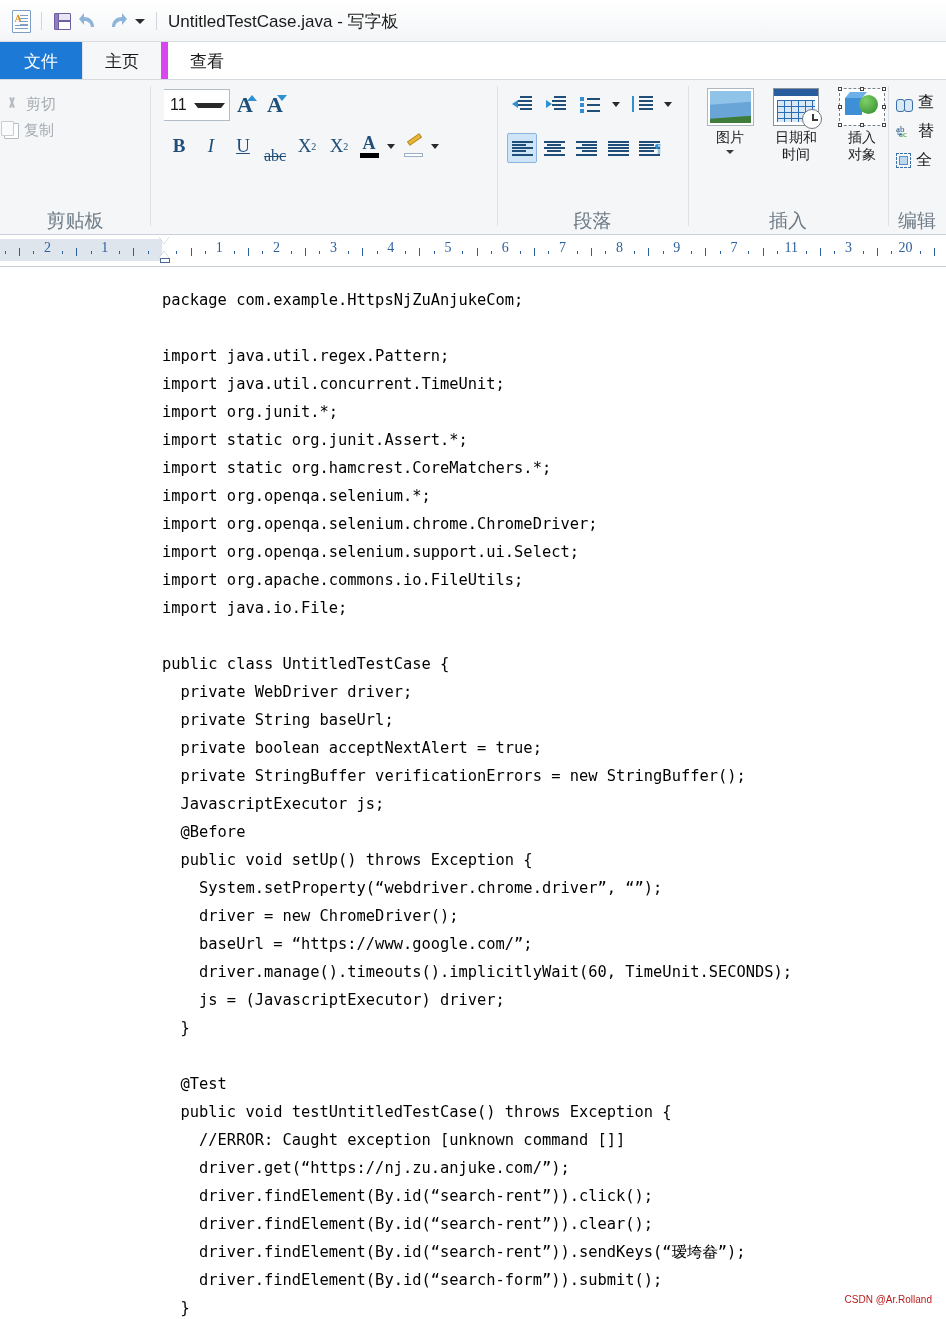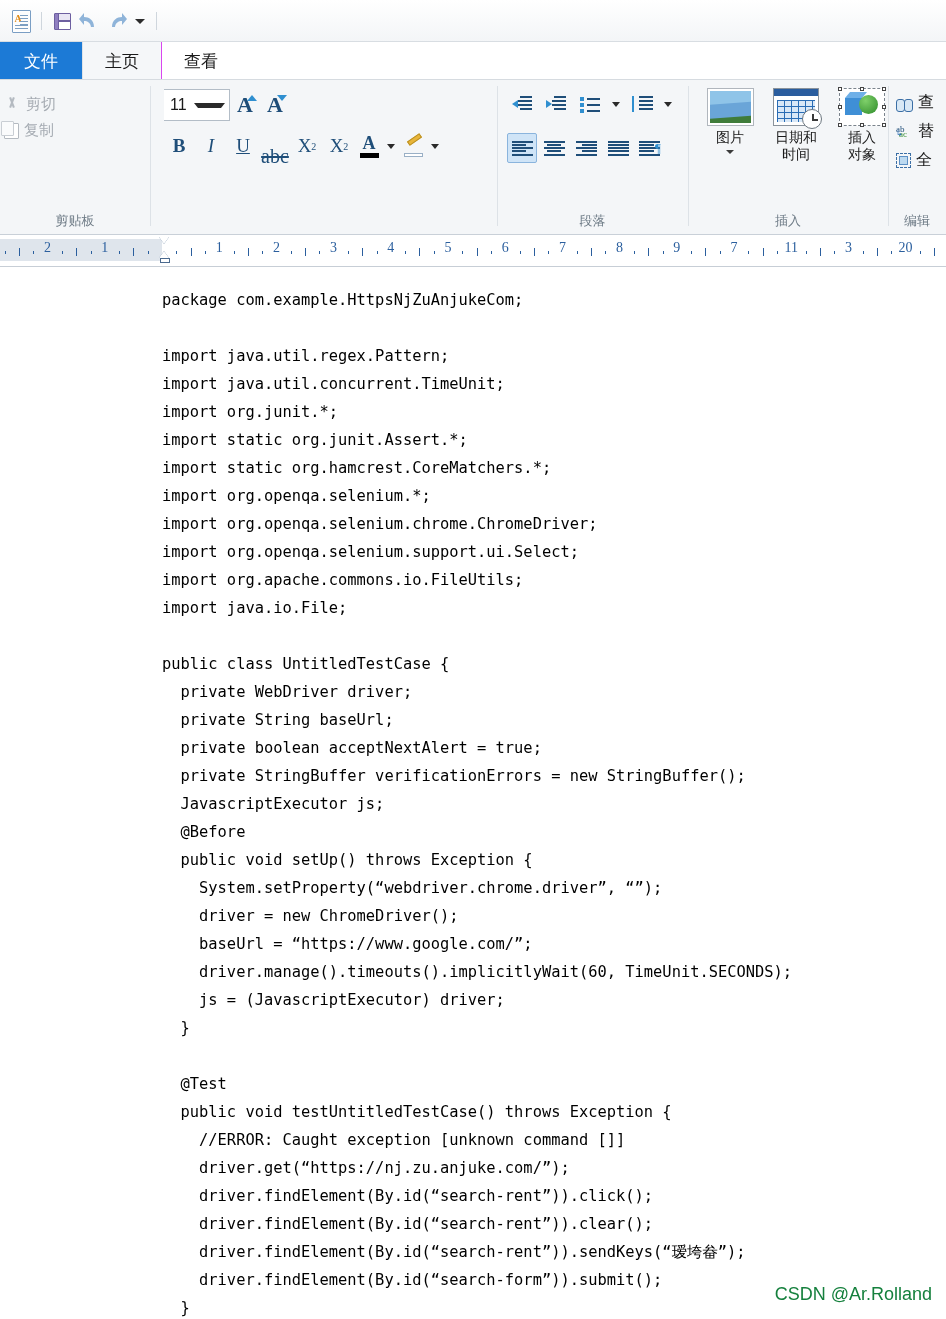--- a/index.html
+++ b/index.html
@@ -75,33 +75,33 @@
   }
   .tabstrip::after{
     content:""; position:absolute; left:0; right:0; bottom:0; height:1px; background:#d6dbe0;
   }
   .tab{
     display:flex;align-items:center;justify-content:center;
     font-size:17px; padding:0 22px; color:#1a1a1a; cursor:default;
     font-family:"Liberation Sans", sans-serif;
   }
   .tab.file{ background:#1c7ad6; color:#ffffff; min-width:82px; }
-  .tab.active{ background:#f5f7f9; border-left:1px solid #dfe3e7; border-right:1px solid #d946ef; min-width:80px;}
+  .tab.active{ background:#f5f7f9; border-left:1px solid #dfe3e7; border-right:7px solid #d946ef; min-width:80px;}
   .tab.plain{ background:#ffffff; }
 
   
   .ribbon{
     height:155px; background:#f4f6f8; position:relative; display:flex;
     border-bottom:1px solid #c9d0d8;
   }
   .grp{ position:relative; height:100%; display:flex; flex-direction:column; }
   .grp-body{ flex:1; display:flex; align-items:flex-start; padding-top:6px; }
   .grp-label{
     height:26px; display:flex; align-items:center; justify-content:center;
-    font-size:13px; color:#6e7b86; font-family:"Liberation Sans", sans-serif;
+    font-size:19px; color:#6e7b86; font-family:"Liberation Sans", sans-serif;
   }
   .grp + .grp::before{
     content:""; position:absolute; left:0; top:6px; bottom:8px; width:1px; background:#dde2e7;
   }
 
   
   .g-clip{ width:150px; }
   .paste-btn{
     width:76px; margin-left:8px; display:flex; flex-direction:column; align-items:center;
     padding-top:4px; cursor:default;
@@ -148,21 +148,21 @@
   .grow,.shrink{ width:30px;height:32px;display:flex;align-items:center;justify-content:center;position:relative;}
   .grow b,.shrink b{ font-size:22px;color:#1f4e79;font-weight:bold;font-family:"Liberation Serif",serif; line-height:1;}
   .grow s,.shrink s{position:absolute;right:3px;top:6px;width:0;height:0;border-left:5px solid transparent;border-right:5px solid transparent;}
   .grow s{border-bottom:6px solid #2f8fd0;}
   .shrink s{border-top:6px solid #2f8fd0;}
   .row2{ display:flex; align-items:center; height:40px; gap:2px; margin-top:4px;}
   .fb{ width:30px;height:30px;display:flex;align-items:center;justify-content:center;color:#1f4e79;font-size:19px;cursor:default;}
   .fb.bold{font-weight:bold;font-family:"Liberation Serif",serif;}
   .fb.ital{font-style:italic;font-family:"Liberation Serif",serif;}
   .fb.und{text-decoration:underline;font-family:"Liberation Serif",serif;}
-  .fb.strike{font-size:20px;text-decoration:line-through;font-family:"Liberation Serif",serif;margin-top:20px;}
+  .fb.strike{font-size:16px;text-decoration:line-through;font-family:"Liberation Serif",serif;margin-top:20px;}
   .fb.sub,.fb.sup{font-family:"Liberation Serif",serif;font-size:19px;}
   .fb.sub sub,.fb.sup sup{font-size:10px;}
   .fcolor{ width:26px;height:32px;display:flex;flex-direction:column;align-items:center;justify-content:center;}
   .fcolor b{font-size:18px;color:#1f4e79;font-weight:bold;font-family:"Liberation Serif",serif;line-height:1;}
   .fcolor i{display:block;width:19px;height:5px;background:#000;margin-top:1px;}
   .hl{ width:26px;height:32px;display:flex;flex-direction:column;align-items:center;justify-content:center;}
   .pen{width:17px;height:15px;position:relative;}
   .pen::before{content:"";position:absolute;left:2px;top:1px;width:13px;height:3px;background:#e8b53a;transform:rotate(-35deg);border:1px solid #b98f22;}
   .hl i{display:block;width:19px;height:4px;background:#fff;border:1px solid #9ab0c6;margin-top:2px;}
   .mini-dd{width:14px;height:32px;display:flex;align-items:center;justify-content:center;}
@@ -268,21 +268,21 @@
     font-family:"DejaVu Sans Mono","Liberation Mono",monospace;
     font-size:15.4px;
     line-height:28px;
     color:#000000;
     white-space:pre;
     letter-spacing:0px;
   }
   .code .ln{ height:28px; }
   .watermark{
     position:absolute; right:14px; bottom:14px;
-    font-size:18px; color:#15803d;
+    font-size:10px; color:#b91c1c;
     font-family:"Liberation Sans", sans-serif;
   }
 </style>
 </head>
 <body>
 
 <div class="titlebar">
   <div class="qat-icon">
     <div class="doc-glyph">
         <i></i>
@@ -300,20 +300,21 @@
   </div>
   <div class="arrow-btn">
     <svg width="22" height="20" viewBox="0 0 22 20">
         <path d="M6 16 C6 9,11 6,16 6 L16 2 L21 8 L16 14 L16 10 C12.5 10,9.5 11.8,9 16 Z" fill="#8fb4d9"></path>
       </svg>
   </div>
   <div class="dd-small">
     <span class="tri-down"></span>
   </div>
   <div class="vsep"></div>
+  <div class="title-text">UntitledTestCase.java - 写字板</div>
 </div>
 
 <div class="tabstrip">
   <div class="tab file">文件</div>
   <div class="tab active">主页</div>
   <div class="tab plain">查看</div>
 </div>
 
 <div class="ribbon">
 

